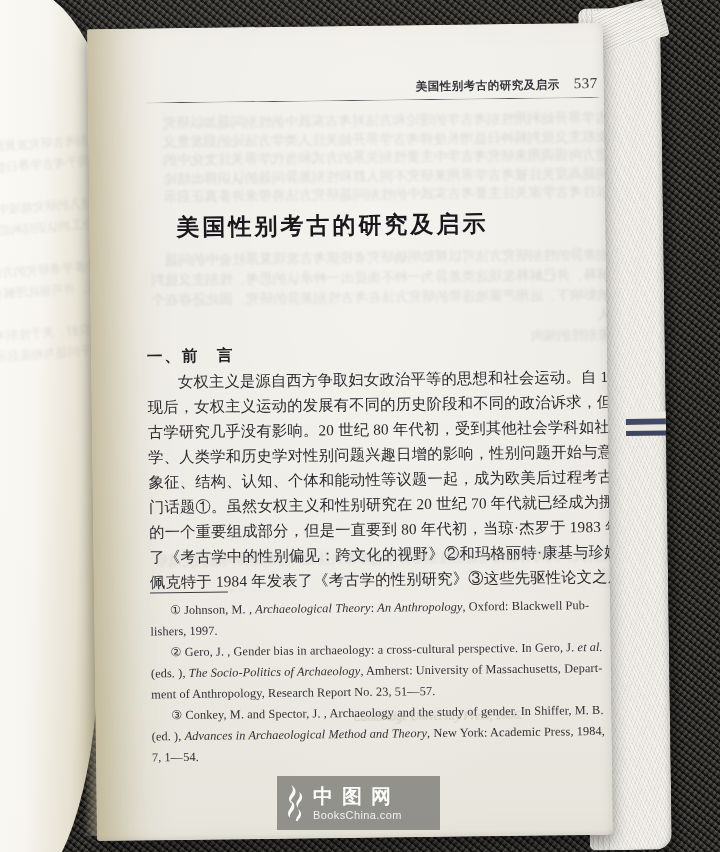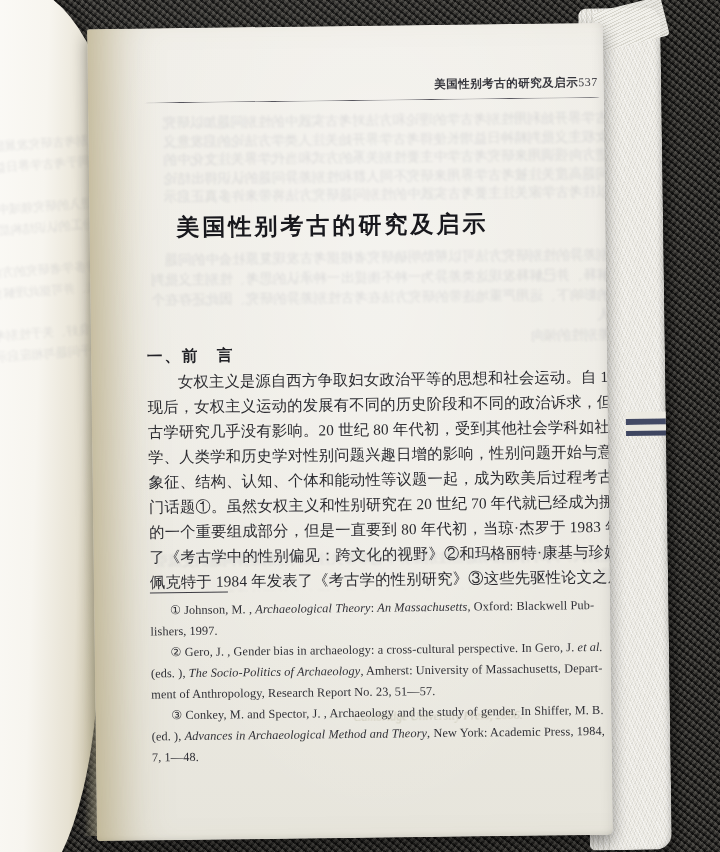--- a/index.html
+++ b/index.html
@@ -66,21 +66,21 @@
     border-radius:2px 4px 5px 3px;
     box-shadow:
       inset 58px 0 50px -38px rgba(150,132,75,0.55),
       inset -10px 0 14px -10px rgba(0,0,0,0.10),
       inset 0 -4px 6px -4px rgba(0,0,0,0.12),
       0 8px 16px rgba(0,0,0,0.40);
     overflow:hidden;
     color:#2c2c31;
   }
   .page-header{position:absolute;top:52px;left:0;right:6px;text-align:right;font-size:11.5px;letter-spacing:0.5px;color:#36363c;font-weight:600;}
-  .page-header .pagenum{font-weight:400;font-size:12px;}
+  .page-header .pagenum{margin-left:14px;font-weight:400;font-size:15px;}
   .header-rule{position:absolute;top:74px;left:56px;right:4px;border-top:1.5px solid #55545c;border-radius:50%/2px;}
   .article-title{
     position:absolute;top:184px;left:30px;right:60px;text-align:center;
     font-size:23px;font-weight:bold;letter-spacing:3px;color:#18181d;
     font-family:"Liberation Sans","DejaVu Sans",sans-serif;
   }
   .section-heading{position:absolute;top:318px;left:56px;font-size:15.5px;font-weight:bold;letter-spacing:2px;color:#222227;}
   .body-block{position:absolute;top:341px;left:56px;width:458px;font-size:15.3px;line-height:25px;color:#2b2b30;}
   .body-line{text-align:justify;text-align-last:justify;white-space:nowrap;letter-spacing:0.2px;}
   .body-line.indent{text-indent:2em;}
@@ -184,27 +184,41 @@
         <div class="body-line">佩克特于 1984 年发表了《考古学的性别研究》③这些先驱性论文之后，北美考</div>
       </div>
 
     <div class="bleed postbody" id="bleed-postbody">
         <div class="">主持人、同时有助推动这些性别差异中也常常关注相同性别差异问题的交流引起</div>
         <div class="">世达那知、科学知识的功能文明确立对考古学中还存在差距前提和认识</div>
       </div>
 
     <div class="footnote-rule"></div>
     <div class="footnotes" id="footnotes">
-        <div class="fn-line indent"><span>①  Johnson, M. , </span><span class="it">Archaeological Theory</span><span>: </span><span class="it">An Massachusetts</span><span>, Oxford: Blackwell Pub-</span></div>
+        <div class="fn-line indent"><span>①  Johnson, M. , </span><span class="it">Archaeological Theory</span><span>: </span><span class="it">An Anthropology</span><span>, Oxford: Blackwell Pub-</span></div>
         <div class="fn-line"><span>lishers, 1997.</span></div>
         <div class="fn-line indent"><span>②  Gero, J. , Gender bias in archaeology: a cross-cultural perspective. In Gero, J. </span><span class="it">et al.</span></div>
         <div class="fn-line"><span>(eds. ), </span><span class="it">The Socio-Politics of Archaeology</span><span>, Amherst: University of Massachusetts, Depart-</span></div>
         <div class="fn-line"><span>ment of Anthropology, Research Report No. 23, 51—57.</span></div>
         <div class="fn-line indent"><span>③  Conkey, M. and Spector, J. , Archaeology and the study of gender. In Shiffer, M. B.</span></div>
         <div class="fn-line"><span>(ed. ), </span><span class="it">Advances in Archaeological Method and Theory</span><span>, New York: Academic Press, 1984,</span></div>
-        <div class="fn-line"><span>7, 1—48.</span></div>
+        <div class="fn-line"><span>7, 1—54.</span></div>
       </div>
 
     <div class="bleed-latin">Cambridge University Press, 2006.</div>
   </div>
 
+  <div class="watermark">
+    <div class="wm-flame">
+      <svg width="26" height="36" viewBox="0 0 26 36" aria-hidden="true">
+        <path fill="#fbfbf9" d="M9.2 0c3.2 4.4 1.1 7.2-.6 9.8-1.8 2.8-2.4 5.4.4 8.6-.7-4 1.8-5.6 3.4-8.1C14.2 7.6 14.6 3.6 9.2 0z"></path>
+        <path fill="#fbfbf9" d="M16.6 6.5c2.6 3.7.8 6.2-.8 8.5-1.7 2.5-2.2 4.9.3 7.7-.6-3.5 1.6-5 3-7.2 1.6-2.4 1.9-5.9-2.5-9z"></path>
+        <path fill="#fbfbf9" d="M8.3 15.2c2.9 4 .9 6.7-.8 9.2-1.8 2.7-2.3 5.3.5 8.4-.7-3.9 1.7-5.5 3.3-7.9 1.7-2.6 2-6.5-3-9.7z"></path>
+        <path fill="#fbfbf9" d="M15.9 24.1c2.4 3.4.7 5.7-.8 7.8-1.5 2.2-1.9 4.3.3 6.8-.5-3.1 1.5-4.4 2.8-6.4 1.4-2.2 1.7-5.3-2.3-8.2z"></path>
+      </svg>
+    </div>
+    <div class="wm-right">
+      <div class="wm-cn">中图网</div>
+      <div class="wm-url">BooksChina.com</div>
+    </div>
+  </div>
 
 </div>
 
 </body></html>

